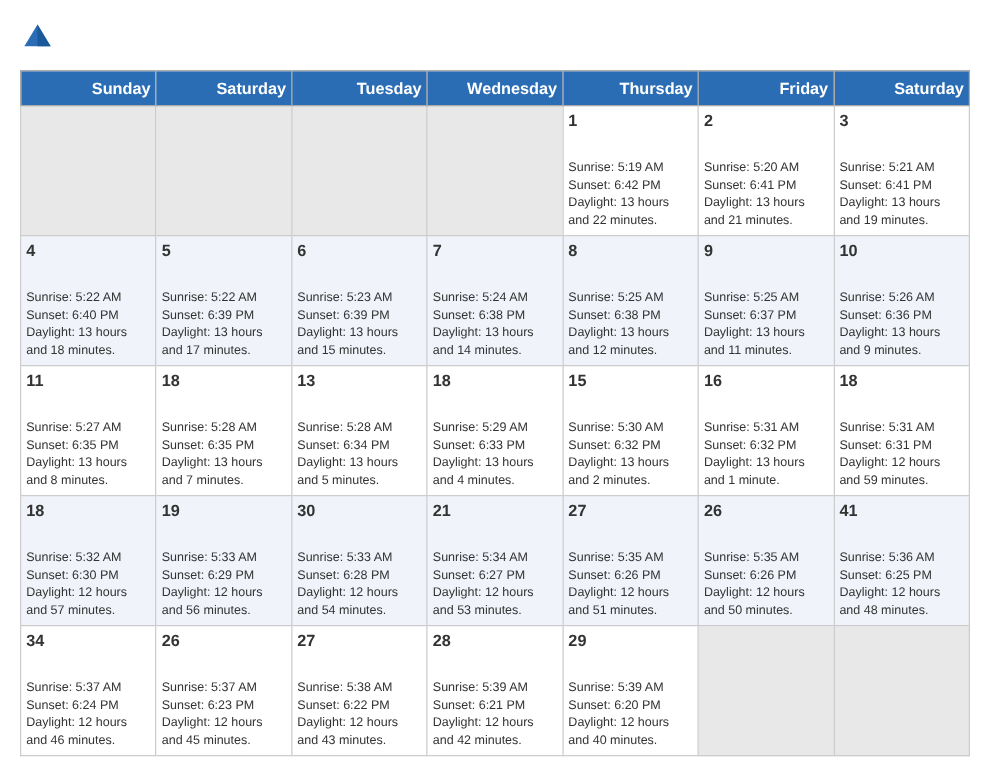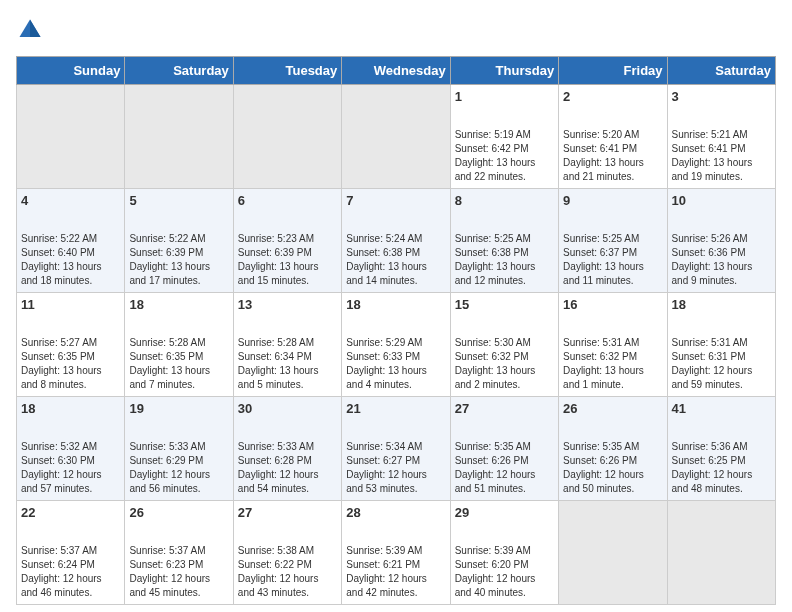--- a/index.html
+++ b/index.html
@@ -231,21 +231,21 @@
           <div class="day-num">26</div>
           <div class="day-info">Sunrise: 5:35 AM<br>Sunset: 6:26 PM<br>Daylight: 12 hours and 50 minutes.</div>
         </td>
         <td>
           <div class="day-num">41</div>
           <div class="day-info">Sunrise: 5:36 AM<br>Sunset: 6:25 PM<br>Daylight: 12 hours and 48 minutes.</div>
         </td>
       </tr>
       <tr>
         <td>
-          <div class="day-num">22</div>
+          <div class="day-num">34</div>
           <div class="day-info">Sunrise: 5:37 AM<br>Sunset: 6:24 PM<br>Daylight: 12 hours and 46 minutes.</div>
         </td>
         <td>
           <div class="day-num">26</div>
           <div class="day-info">Sunrise: 5:37 AM<br>Sunset: 6:23 PM<br>Daylight: 12 hours and 45 minutes.</div>
         </td>
         <td>
           <div class="day-num">27</div>
           <div class="day-info">Sunrise: 5:38 AM<br>Sunset: 6:22 PM<br>Daylight: 12 hours and 43 minutes.</div>
         </td>

